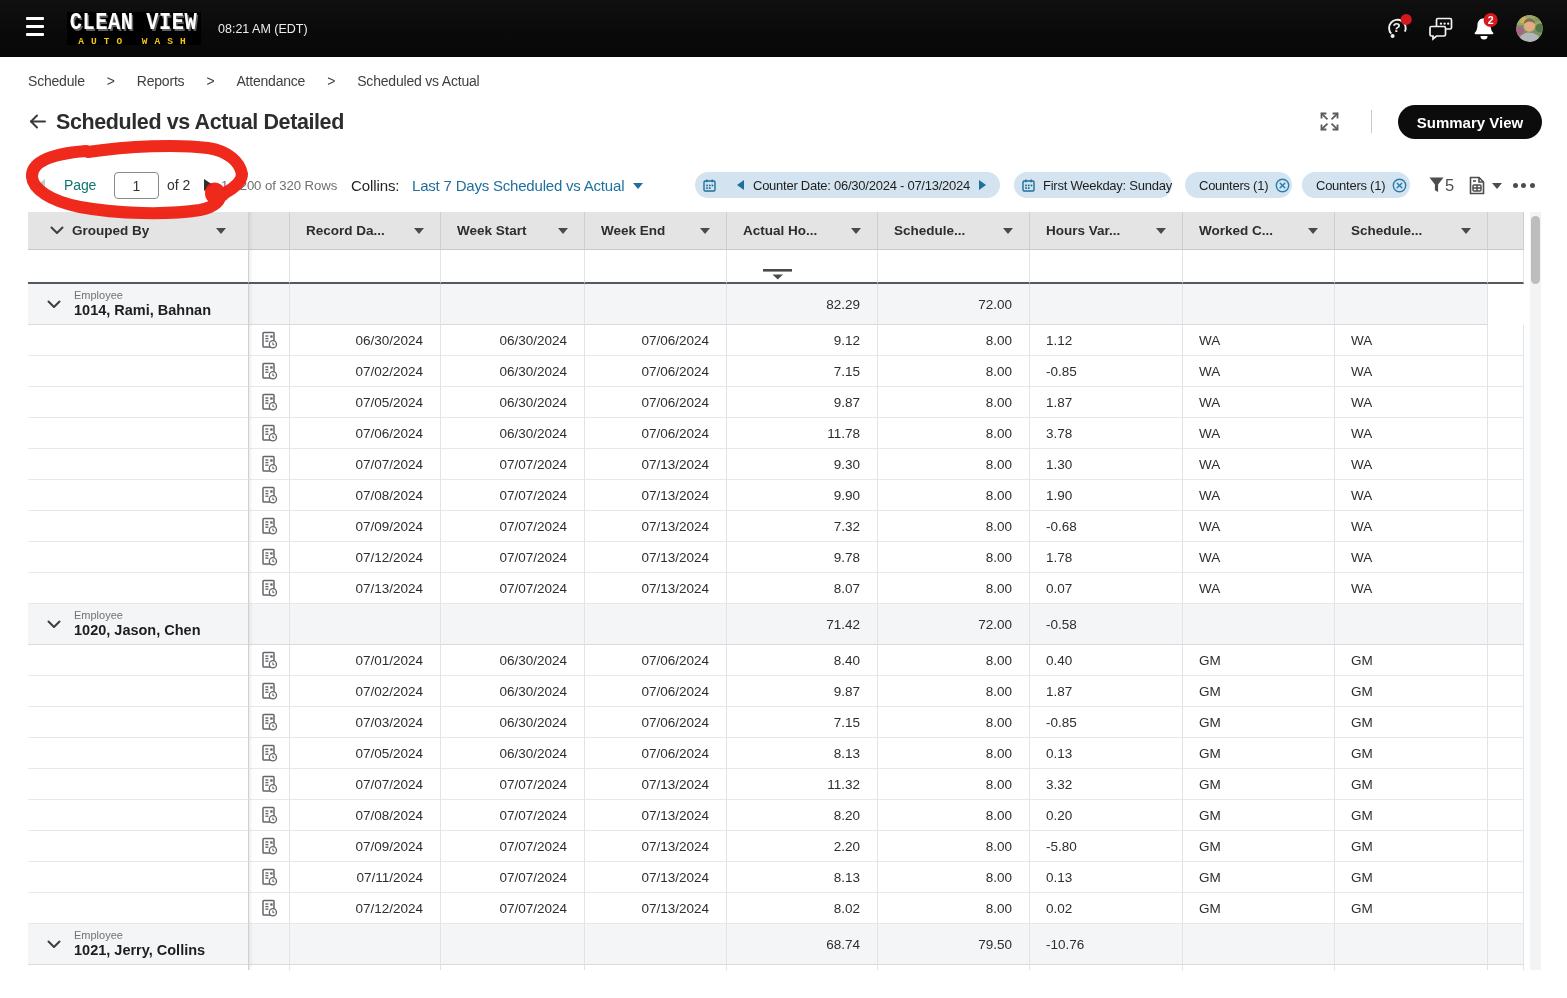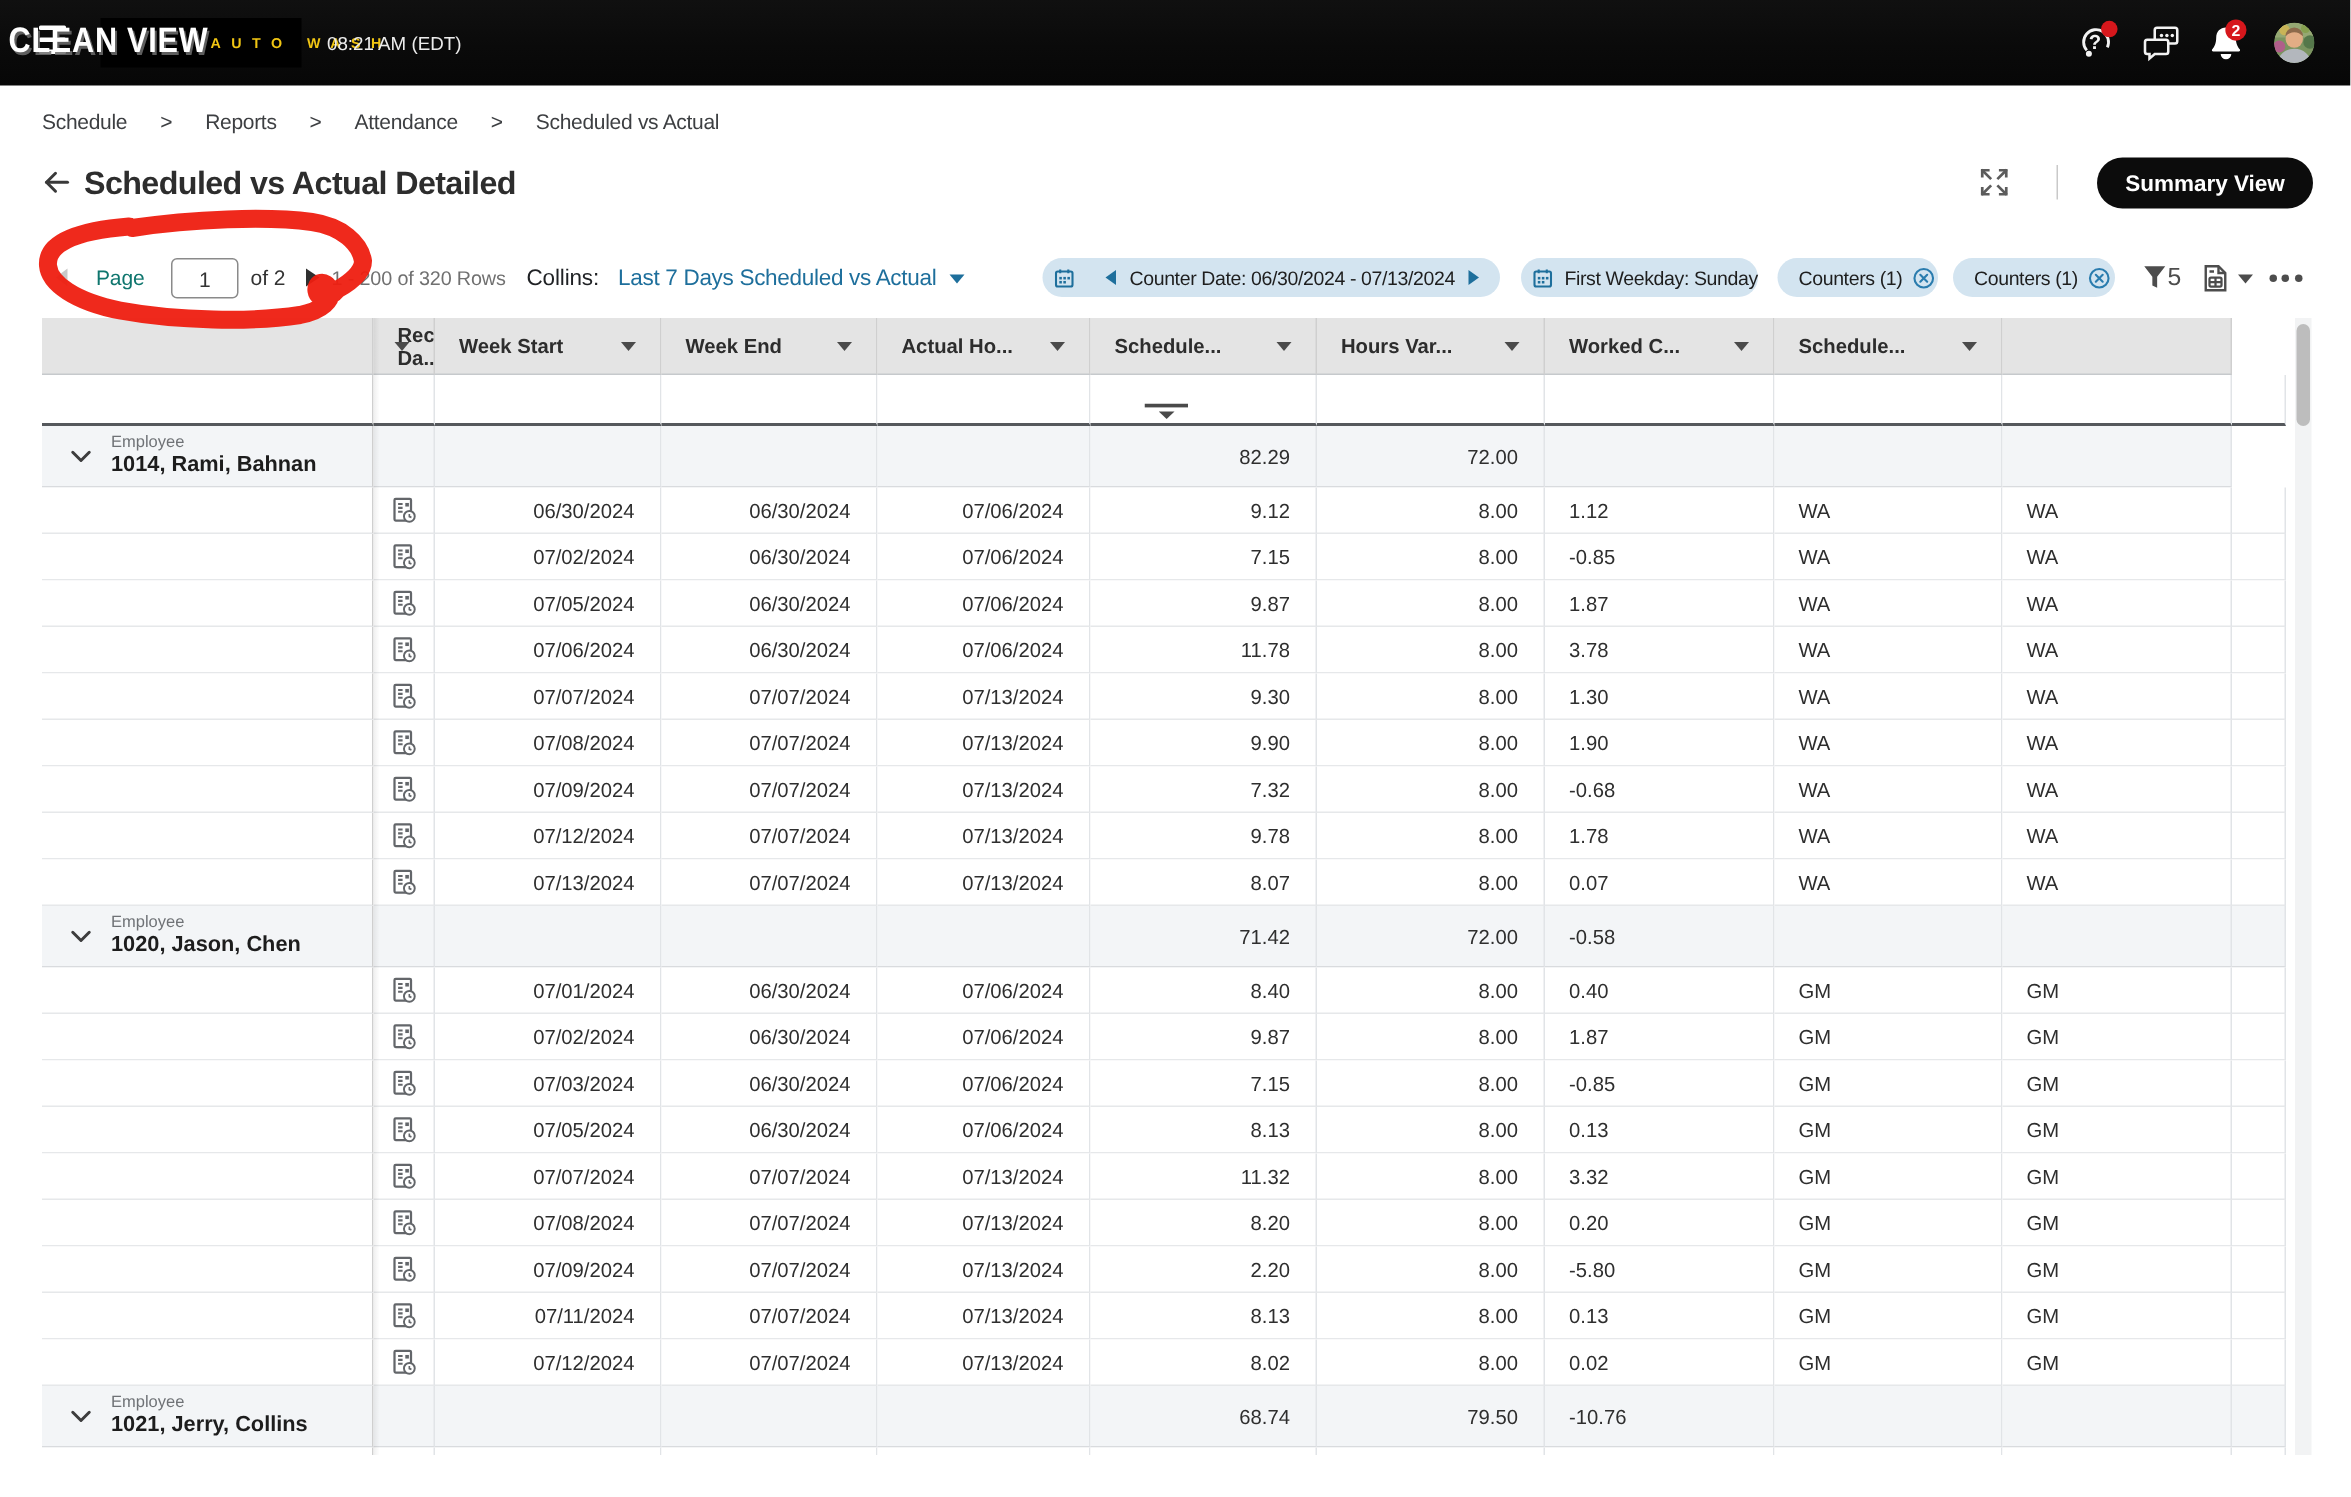--- a/index.html
+++ b/index.html
@@ -7,21 +7,21 @@
   body {
     position:relative; overflow:hidden; background:#ffffff;
     font-family:"Liberation Sans", sans-serif; color:#2e2e2e;
   }
   
   .topbar { position:absolute; left:0; top:0; width:1567px; height:57px;
     background:linear-gradient(180deg,#101010 0%,#0a0a0a 55%,#070707 100%); }
   .hamburger { position:absolute; left:26px; top:17px; width:18px; height:21px; cursor:pointer; }
   .hamburger span { display:block; height:3.4px; background:#ffffff; border-radius:1px; margin-bottom:4.4px; }
   .logo-plate { position:absolute; left:67px; top:12px; width:134px; height:33px; background:#000;
-    display:flex; flex-direction:row; align-items:center; justify-content:center; }
+    display:flex; flex-direction:column; align-items:center; justify-content:center;font-family:Liberation Mono, monospace; }
   .logo-line1 { color:#fff; font-weight:bold; font-size:20px; letter-spacing:.5px;
     transform:scale(1.02,1.18); text-shadow:1.4px 1.4px 0 rgba(110,110,110,.85); white-space:nowrap; }
   .logo-line2 { color:#f0c513; font-weight:bold; font-size:9.5px; letter-spacing:7px; margin-top:2px;
     text-indent:3px; white-space:nowrap; }
   .topbar-clock { position:absolute; left:218px; top:22px; font-size:12.5px; color:#ececec; }
   .searchbox { position:absolute; left:1074px; top:10px; width:289px; height:37px; background:#1c1c1c;
     border-radius:18.5px; display:flex; align-items:center; }
   .searchbox input { flex:1; background:transparent; border:none; outline:none; color:#e8e8e8;
     font-size:15px; padding-left:17px; font-family:inherit; }
   .searchbox input::placeholder { color:#b9b9b9; }
@@ -330,20 +330,29 @@
            C 202 66, 194 67, 193 61
            C 192 55, 199 53, 202 60
            C 204 67, 197 74, 182 77
            C 150 82, 100 81, 62 74
            C 32 68, 15 56, 14 44
            C 13 30, 30 21, 68 18" fill="none" stroke="#ee1d10" stroke-width="12" stroke-linecap="round" stroke-linejoin="round" opacity="0.95"></path>
 </svg>
 
 <div class="grid">
   <div class="t-row hdr-row">
+    <div class="no-pad">
+      <span class="hdr-chev">
+        <svg width="14" height="9" viewBox="0 0 14 9" fill="none">
+          <polyline points="1.5,1.5 7,7 12.5,1.5" stroke="#3d3d3d" stroke-width="2" stroke-linecap="round" stroke-linejoin="round"></polyline>
+        </svg>
+      </span>
+      <span>Grouped By</span>
+      <span class="hdr-caret" style="right:22px;"></span>
+    </div>
     <div class="no-pad"></div>
     <div>
       <span>Record Da...</span>
       <span class="hdr-caret"></span>
     </div>
     <div>
       <span>Week Start</span>
       <span class="hdr-caret"></span>
     </div>
     <div>

